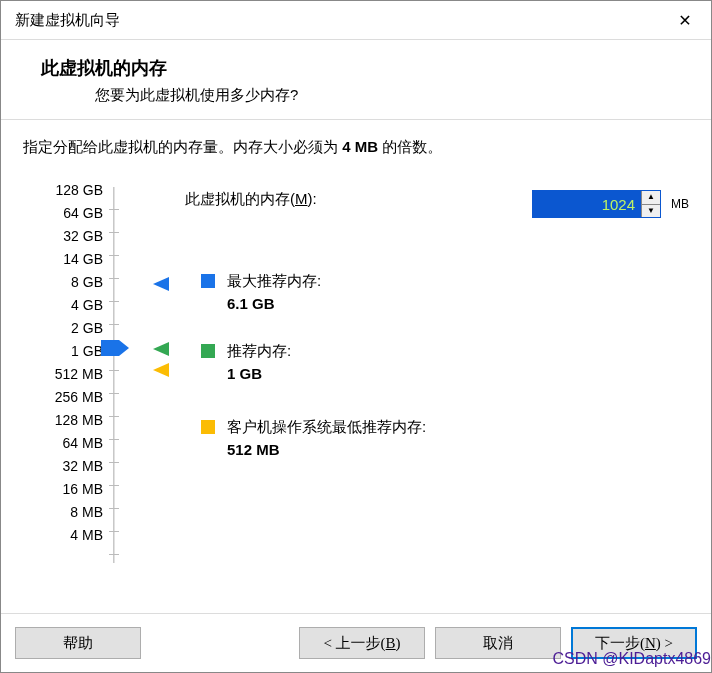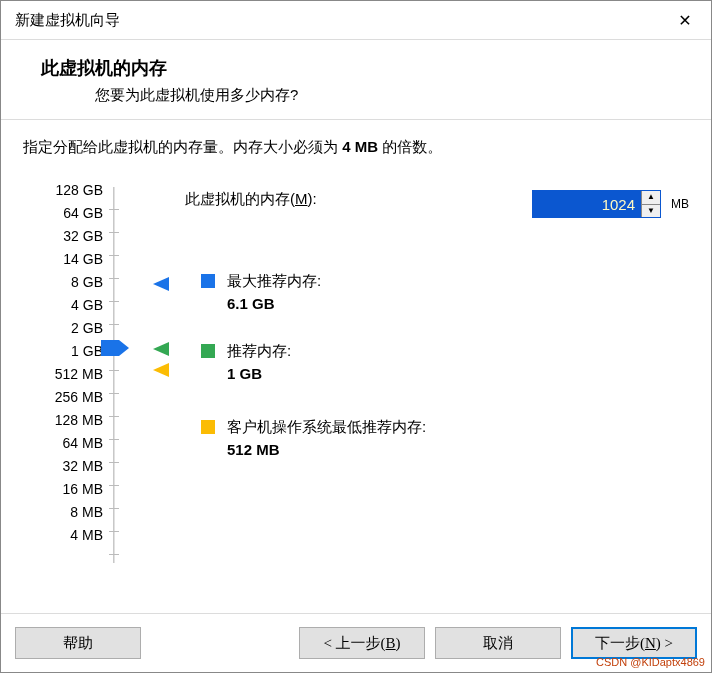--- a/index.html
+++ b/index.html
@@ -12,21 +12,21 @@
   .header .h2{font-size:15px;margin-left:54px}
   .sep{height:1px;background:#dcdcdc;margin:0}
   .body{flex:1;padding:18px 22px 10px 22px;position:relative}
   .instr{font-size:15px}
   .instr b{font-weight:700}
   .memrow{position:absolute;left:184px;top:70px;right:22px;display:flex;align-items:flex-start}
   .memrow .lbl{flex:0 0 auto;font-size:15px}
   .memrow .lbl u{text-decoration:underline}
   .spin-wrap{margin-left:auto;display:flex;align-items:center}
   .spin{display:flex;align-items:stretch;border:1px solid #0b57d0;height:26px;background:#fff}
-  .spin input{width:96px;border:none;outline:none;text-align:right;padding:0 6px;font-size:15px;background:#0b57d0;color:#fef9c3}
+  .spin input{width:96px;border:none;outline:none;text-align:right;padding:0 6px;font-size:15px;background:#0b57d0;color:#bef264}
   .spin input::selection{background:#0b57d0;color:#fff}
   .spin .arrows{display:flex;flex-direction:column;width:18px;border-left:1px solid #888}
   .spin .arrows div{flex:1;display:flex;align-items:center;justify-content:center;font-size:8px;line-height:1;background:#f0f0f0;border-bottom:1px solid #888}
   .spin .arrows div:last-child{border-bottom:none}
   .unit{margin-left:10px;font-size:12px}
   .slider-area{position:absolute;left:22px;top:62px;bottom:10px;width:140px}
   .tick{position:absolute;left:0;width:80px;text-align:right;font-size:14px;color:#000}
   .trackline{position:absolute;left:90px;top:5px;bottom:40px;width:2px;background:linear-gradient(to right,#bbb,#eee)}
   .trackline::before{content:"";position:absolute;left:-4px;right:-4px;top:0;bottom:0;background:repeating-linear-gradient(to bottom,transparent 0,transparent 22px,#bbb 22px,#bbb 23px)}
   .handle{position:absolute;left:78px;width:26px;height:14px;pointer-events:none}
@@ -35,21 +35,21 @@
   .marker svg{display:block}
   .legend{position:absolute;left:200px;width:460px}
   .legend .sw{display:inline-block;width:14px;height:14px;vertical-align:-2px;margin-right:12px}
   .legend .t1{font-size:15px}
   .legend .t2{font-size:15px;font-weight:700;margin-left:26px;margin-top:4px}
   .footer{height:58px;border-top:1px solid #dcdcdc;display:flex;align-items:center;padding:0 14px;gap:10px}
   .footer .spacer{flex:1}
   button.win{min-width:126px;height:32px;background:#e1e1e1;border:1px solid #adadad;font-family:Liberation Serif, serif;font-size:15px;padding:0 14px;cursor:default}
   button.win.primary{border:2px solid #0078d7;background:#e1e1e1}
   button.win u{text-decoration:underline}
-  .watermark{position:absolute;right:6px;bottom:4px;font-size:11px;color:#c2410c;pointer-events:none}
+  .watermark{position:absolute;right:0;bottom:4px;font-size:16px;color:#4c1d95;pointer-events:none}
 </style>
 </head>
 <body>
 
 <div class="window">
 
   <div class="titlebar">
     <div class="title">新建虚拟机向导</div>
     <div class="close">✕</div>
   </div>

